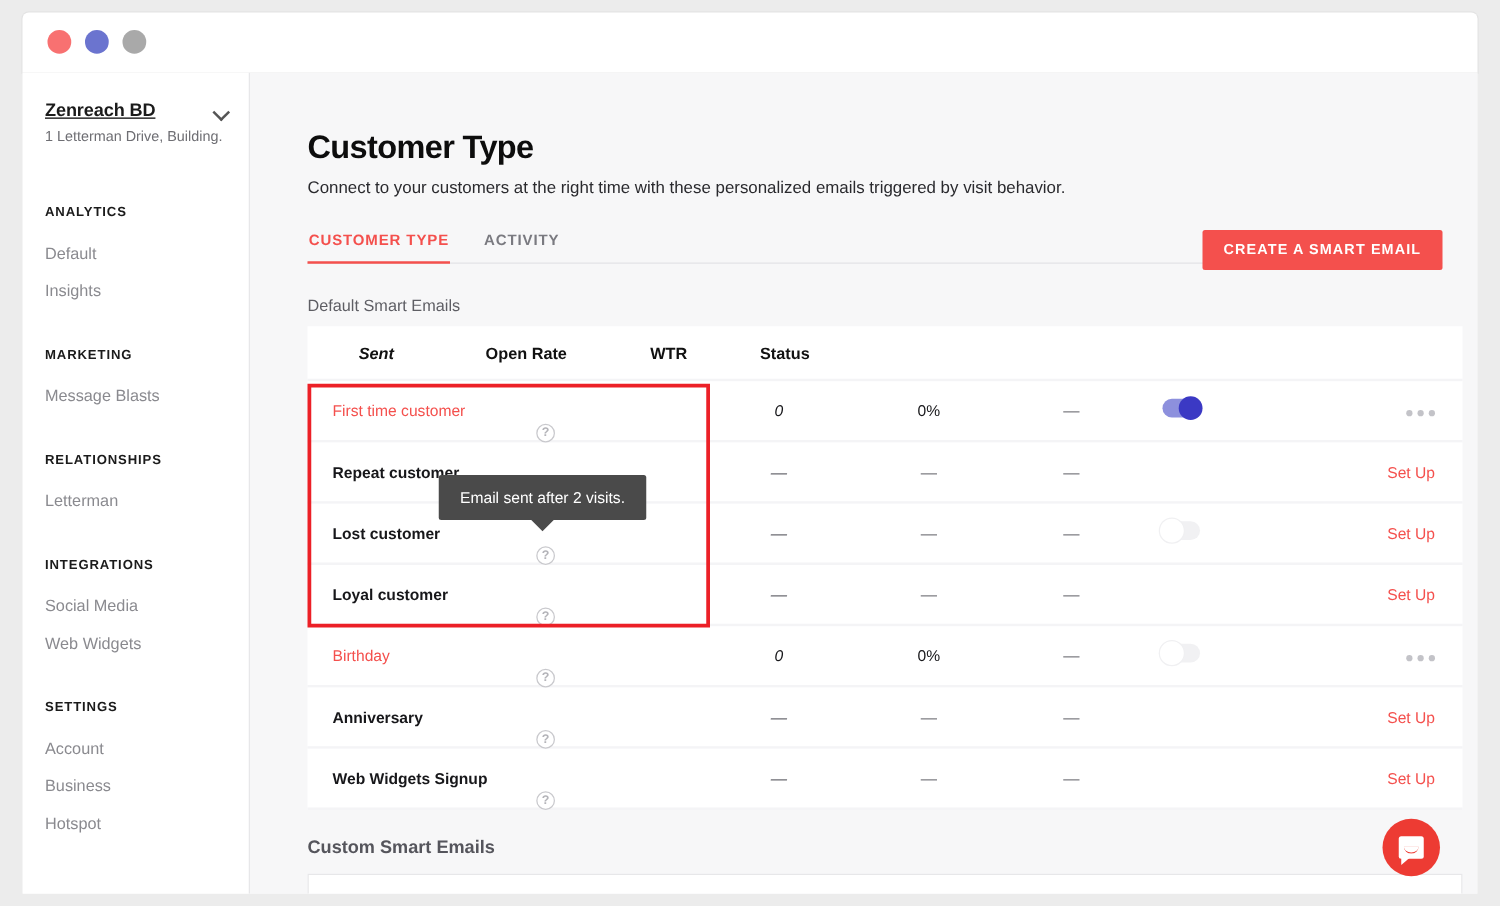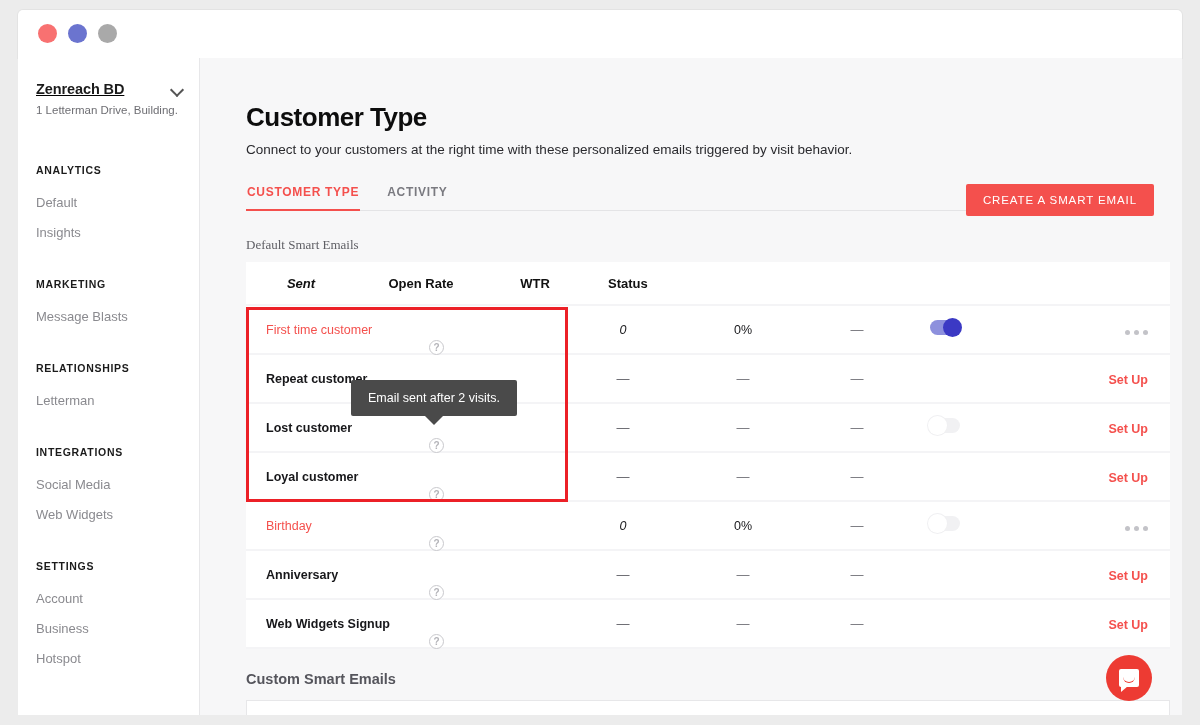--- a/index.html
+++ b/index.html
@@ -110,21 +110,21 @@
     padding-top: 44px;
   }
   .page-sub {
     font-size: 13.5px; color: #2a2a2e;
     padding-top: 9px;
   }
   .cta {
     position: absolute;
     right: 28px; top: 126px;
     background: #f4504d; color: #fff;
-    font-size: 11.5px; font-weight: normal; letter-spacing: 0.9px;
+    font-size: 11.5px; font-weight: bold; letter-spacing: 0.9px;
     border: none; border-radius: 2px;
     padding: 10px 17px;
     cursor: pointer;
   }
 
   .tabs {
     display: flex; gap: 26px;
     margin-top: 28px;
     border-bottom: 1px solid #e4e4e6;
   }
@@ -137,21 +137,21 @@
   }
   .tab.active { color: #f4504d; }
   .tab.active::after {
     content: ""; position: absolute;
     left: 0; right: 0; bottom: -1px;
     height: 2px; background: #f4504d;
   }
 
   .section-label {
     font-size: 13px; color: #5e5e64;
-    margin-top: 26px; margin-bottom: 9px; font-family: Liberation Serif, serif;
+    margin-top: 26px; margin-bottom: 9px;
   }
 
   
   .table { width: 924px; }
   .trow {
     display: flex; align-items: center;
     height: 49px;
     background: #ffffff;
     border-bottom: 2px solid #f4f4f6;
   }
@@ -193,21 +193,21 @@
     position: absolute; top: -2px;
     width: 19px; height: 19px; border-radius: 50%;
   }
   .toggle.on  .knob { right: -2px; background: #3b39c4; }
   .toggle.off .knob { left: -2px; background: #ffffff; box-shadow: 0 0 0 1px #f0f0f2; }
 
   .kebab { display: inline-flex; gap: 4px; cursor: pointer; }
   .kebab i { width: 5px; height: 5px; border-radius: 50%; background: #c3c3c8; display:block; }
 
   .setup {
-    font-size: 12.5px; color: #f4504d; font-weight: bold;
+    font-size: 12.5px; color: #f4504d; font-weight: normal;
     cursor: pointer;
   }
 
   
   .tooltip {
     position: absolute;
     left: 333px; top: 322px;
     background: #4a4a4a; color: #fff;
     font-size: 12.5px;
     padding: 11px 17px;

